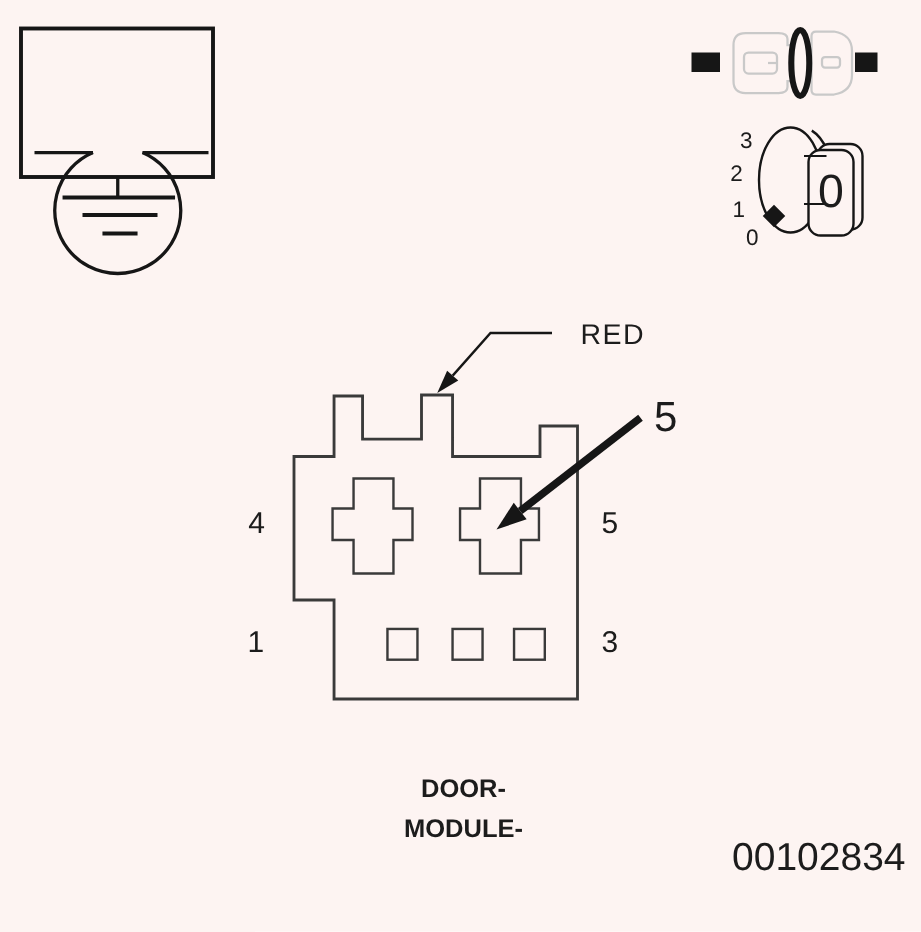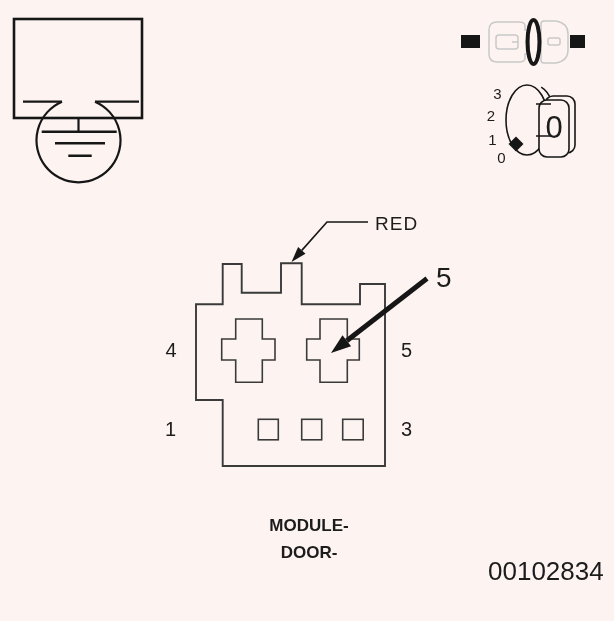--- a/index.html
+++ b/index.html
@@ -80,29 +80,29 @@
       <path d="M368,222 H327 L301.8,250.4" fill="none" stroke="#161616" stroke-width="1.6"></path>
       <polygon points="291.5,262 298.1,247.1 305.5,253.7" fill="#161616" stroke="none"></polygon>
     </g>
 
     <g>
       <path d="M427,278.5 L346.8,340.7" fill="none" stroke="#161616" stroke-width="5"></path>
       <polygon points="331,353 342.5,335.2 351.1,346.2" fill="#161616" stroke="none"></polygon>
     </g>
   </svg>
 
-  <span class="txt red-label" style="left:375px;top:213px;">RED</span>
+  <span class="txt red-label" style="left:387px;top:213px;">RED</span>
 
   <span class="txt callout-label" style="left:436px;top:262px;">5</span>
 
   <span class="txt pin-label center" style="left:171px;top:350px;">4</span>
   <span class="txt pin-label center" style="left:406.5px;top:350px;">5</span>
   <span class="txt pin-label center" style="left:170.5px;top:429px;">1</span>
   <span class="txt pin-label center" style="left:406.5px;top:429px;">3</span>
 
   <div class="caption">
+    <div>DOOR-</div>
     <div>MODULE-</div>
-    <div>DOOR-</div>
   </div>
 
   <span class="txt fig-number" style="left:488px;top:556px;">00102834</span>
 
 </div>
 
 </body></html>

